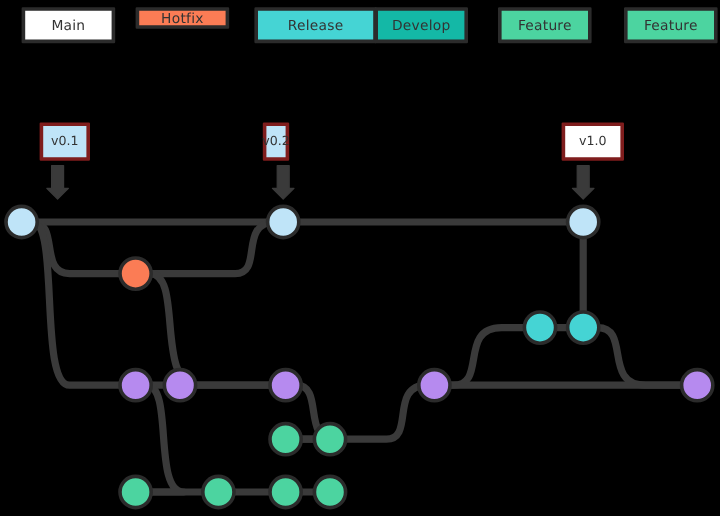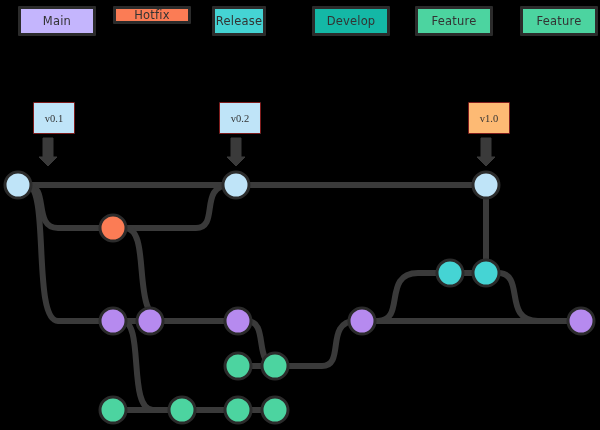--- a/index.html
+++ b/index.html
@@ -35,28 +35,27 @@
     align-items: center;
     justify-content: center;
     font-size: 11.5px;
     color: #333333;
     letter-spacing: 0.2px;
     border-radius: 1px;
   }
   .tag-box {
     position: absolute;
     box-sizing: border-box;
-    border: 1px solid #7f1d1d;
+    border: 3px solid #7f1d1d;
     display: flex;
     align-items: center;
     justify-content: center;
     font-size: 10.5px;
     color: #333333;
     border-radius: 1px;
-    font-family: Liberation Serif, serif;
   }
 </style>
 </head>
 <body>
 
 <div id="stage">
 
   <svg id="graph" viewBox="0 0 600 430">
     <g id="edge-layer">
         <path d="M 18 185 L 236 185" fill="none" stroke="#3a3a3a" stroke-width="6" stroke-linecap="round" stroke-linejoin="round"></path>
@@ -140,44 +139,44 @@
         <path d="M 231 138 L 241 138 L 241 157
              L 245 157 L 236 166 L 227 157
              L 231 157 Z" fill="#3a3a3a" stroke="#3a3a3a" stroke-width="1" stroke-linejoin="round"></path>
         <path d="M 481 138 L 491 138 L 491 157
              L 495 157 L 486 166 L 477 157
              L 481 157 Z" fill="#3a3a3a" stroke="#3a3a3a" stroke-width="1" stroke-linejoin="round"></path>
       </g>
   </svg>
 
   <div id="legend-layer">
-      <div class="legend-box" style="left: 18px; top: 6px; width: 78px; height: 30px; background: #c4b5fd;">
+      <div class="legend-box" style="left: 18px; top: 6px; width: 78px; height: 30px; background: #ffffff;">
         <span>Main</span>
       </div>
       <div class="legend-box" style="left: 113px; top: 6px; width: 78px; height: 18px; background: rgb(251, 124, 85);">
         <span>Hotfix</span>
       </div>
-      <div class="legend-box" style="left: 212px; top: 6px; width: 54px; height: 30px; background: rgb(69, 212, 212);">
+      <div class="legend-box" style="left: 212px; top: 6px; width: 102px; height: 30px; background: rgb(69, 212, 212);">
         <span>Release</span>
       </div>
       <div class="legend-box" style="left: 312px; top: 6px; width: 78px; height: 30px; background: #14b8a6;">
         <span>Develop</span>
       </div>
       <div class="legend-box" style="left: 415px; top: 6px; width: 78px; height: 30px; background: rgb(76, 212, 160);">
         <span>Feature</span>
       </div>
       <div class="legend-box" style="left: 520px; top: 6px; width: 78px; height: 30px; background: rgb(76, 212, 160);">
         <span>Feature</span>
       </div>
     </div>
   <div id="tag-layer">
       <div class="tag-box" style="left: 33px; top: 102px; width: 42px; height: 32px; background: rgb(191, 228, 248);">
         <span>v0.1</span>
       </div>
-      <div class="tag-box" style="left: 219px; top: 102px; width: 42px; height: 32px; background: rgb(191, 228, 248);">
+      <div class="tag-box" style="left: 219px; top: 102px; width: 22px; height: 32px; background: rgb(191, 228, 248);">
         <span>v0.2</span>
       </div>
-      <div class="tag-box" style="left: 468px; top: 102px; width: 42px; height: 32px; background: #fdba74; align-items: center;">
+      <div class="tag-box" style="left: 468px; top: 102px; width: 52px; height: 32px; background: #ffffff; align-items: center;">
         <span>v1.0</span>
       </div>
     </div>
 
 </div>
 
 </body></html>

